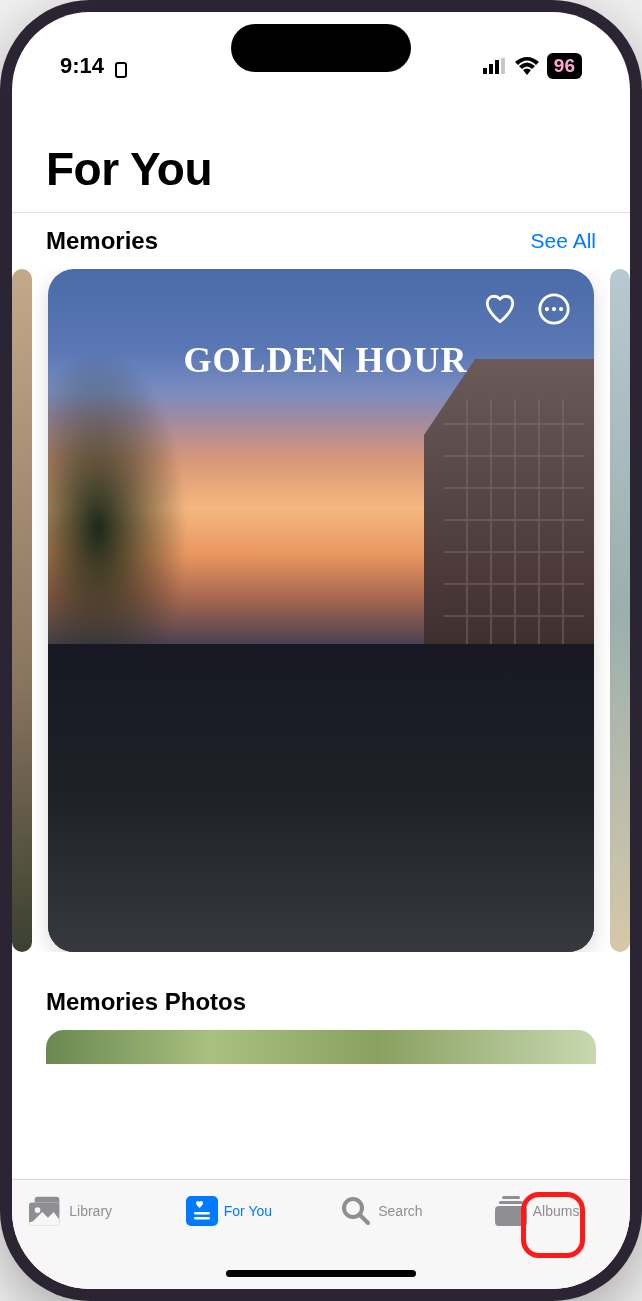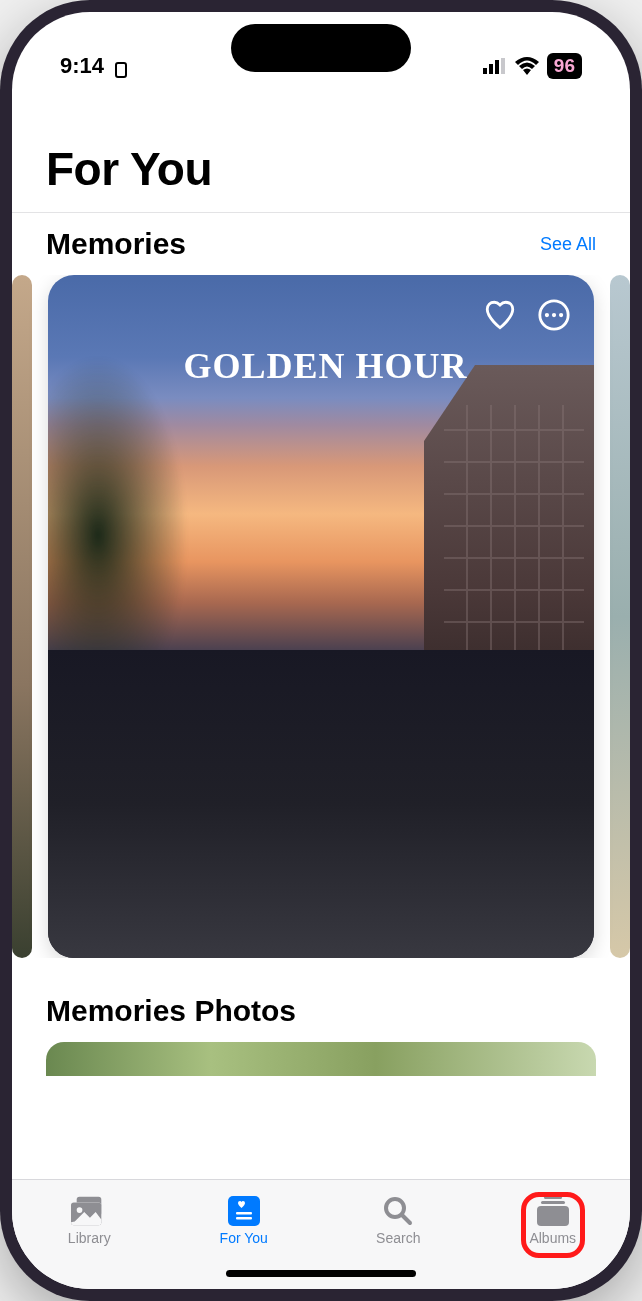--- a/index.html
+++ b/index.html
@@ -87,26 +87,26 @@
     background: #e3e3e5;
     margin: 0 -24px 14px;
   }
   .section-header {
     display: flex;
     justify-content: space-between;
     align-items: center;
     padding: 0 10px 14px;
   }
   .section-title {
-    font-size: 30px;
+    font-size: 24px;
     font-weight: 700;
   }
   .see-all {
     color: #007aff;
-    font-size: 18px;
+    font-size: 21px;
     font-weight: 400;
   }
   .memories-scroll {
     display: flex;
     gap: 16px;
     margin: 0 -24px;
     padding: 0 24px;
     overflow: hidden;
   }
   .memory-peek-left, .memory-peek-right {
@@ -237,21 +237,21 @@
     background: #f7f7f8;
     border-top: 1px solid #d8d8dc;
     display: flex;
     justify-content: space-around;
     align-items: flex-start;
     padding-top: 10px;
     position: relative;
   }
   .tab-item {
     display: flex;
-    flex-direction: column;
+    flex-direction: row;
     align-items: center;
     gap: 4px;
     width: 120px;
     padding: 6px 0;
     color: #8e8e93;
     position: relative;
   }
   .tab-item.active { color: #007aff; }
   .tab-icon {
     width: 36px;

